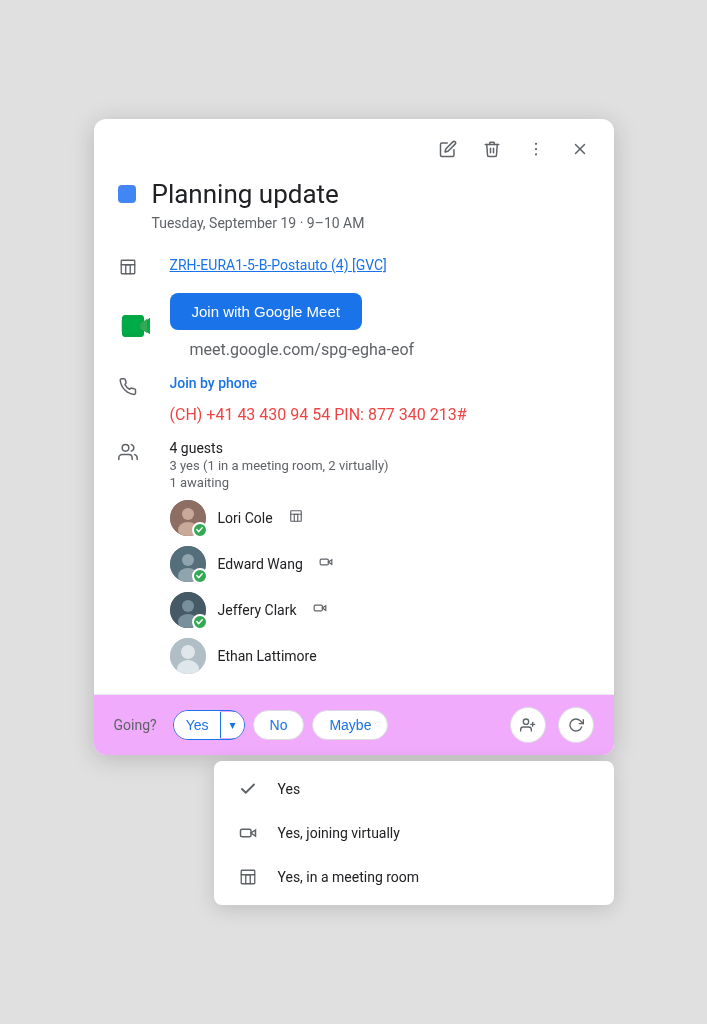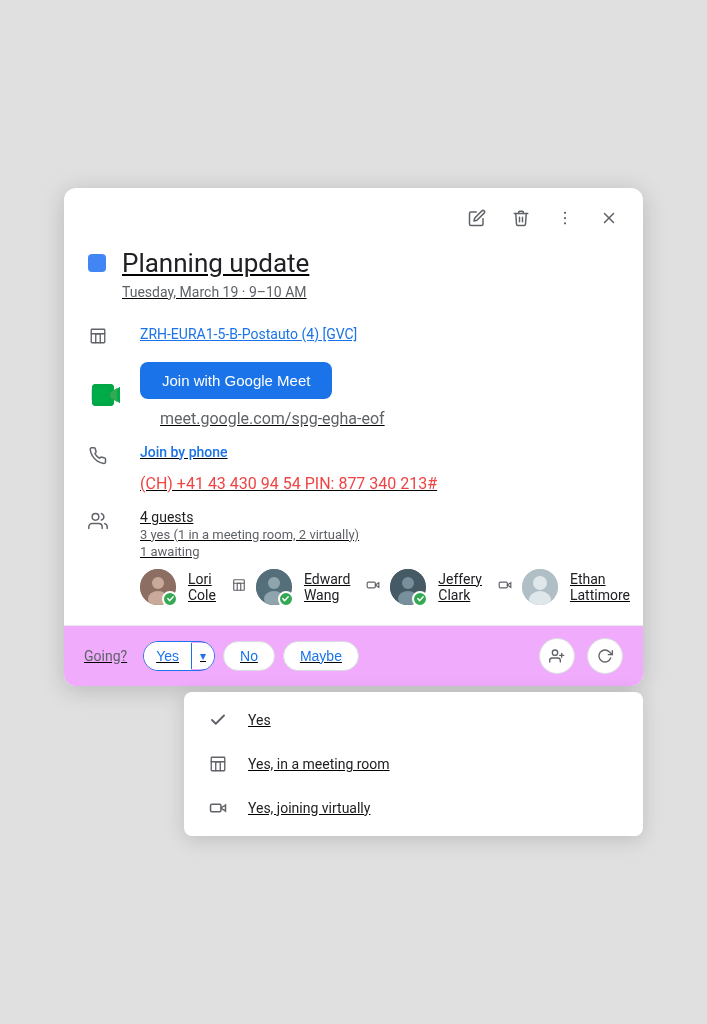--- a/index.html
+++ b/index.html
@@ -5,23 +5,22 @@
     * { box-sizing: border-box; margin: 0; padding: 0; }
     body {
       background: #e0e0e0;
       display: flex;
       justify-content: center;
       align-items: center;
       min-height: 100vh;
       font-family: 'Google Sans', Roboto, Arial, sans-serif;
     }
     .card-wrapper {
-      width: 579px;
+      width: 520px;
       position: relative;
-      text-decoration: underline;
     }
     .main-card {
       background: #fff;
       border-radius: 12px;
       box-shadow: 0 4px 24px rgba(0,0,0,0.18);
       padding: 0 0 0 0;
       overflow: visible;
     }
     .toolbar {
       display: flex;
@@ -155,21 +154,21 @@
     }
     .guests-sub {
       font-size: 13px;
       color: #5f6368;
       margin-bottom: 2px;
     }
 
     .guest-list {
       margin-top: 10px;
       display: flex;
-      flex-direction: row;
+      flex-direction: column;
       gap: 10px;
     }
     .guest-item {
       display: flex;
       align-items: center;
       gap: 12px;
     }
     .avatar-wrapper {
       position: relative;
       width: 36px;
@@ -346,21 +345,21 @@
             <line x1="6" y1="6" x2="18" y2="18"></line>
         </svg>
       </div>
     </div>
 
     <div class="event-header">
       <div class="event-color-dot" style="background:#4285f4;"></div>
       <div>
         <div class="event-title">Planning update</div>
         <div class="event-time">
-          <span>Tuesday, March 19</span>
+          <span>Tuesday, September 19</span>
           <span> · </span>
           <span>9–10 AM</span>
         </div>
       </div>
     </div>
 
     <div class="section">
       <div class="section-icon">
         <svg width="18" height="18" viewBox="0 0 24 24" fill="none" stroke="#5f6368" stroke-width="1.8" stroke-linecap="round" stroke-linejoin="round">
           <rect x="3" y="3" width="18" height="18" rx="1"></rect>
@@ -545,31 +544,31 @@
     <div class="dropdown-item">
       <div class="dropdown-item-icon">
         <svg width="18" height="18" viewBox="0 0 24 24" fill="none" stroke="#5f6368" stroke-width="2.5" stroke-linecap="round" stroke-linejoin="round">
             <polyline points="20 6 9 17 4 12"></polyline>
           </svg>
       </div>
       <span>Yes</span>
     </div>
     <div class="dropdown-item">
       <div class="dropdown-item-icon">
+        <svg width="18" height="18" viewBox="0 0 24 24" fill="none" stroke="#5f6368" stroke-width="2" stroke-linecap="round">
+            <rect x="2" y="7" width="14" height="10" rx="2"></rect>
+            <path d="M22 8l-6 4 6 4V8z"></path>
+          </svg>
+      </div>
+      <span>Yes, joining virtually</span>
+    </div>
+    <div class="dropdown-item">
+      <div class="dropdown-item-icon">
         <svg width="18" height="18" viewBox="0 0 24 24" fill="none" stroke="#5f6368" stroke-width="1.8" stroke-linecap="round" stroke-linejoin="round">
             <rect x="3" y="3" width="18" height="18" rx="1"></rect>
             <path d="M9 21V9h6v12"></path>
             <path d="M3 9h18"></path>
           </svg>
       </div>
       <span>Yes, in a meeting room</span>
     </div>
-    <div class="dropdown-item">
-      <div class="dropdown-item-icon">
-        <svg width="18" height="18" viewBox="0 0 24 24" fill="none" stroke="#5f6368" stroke-width="2" stroke-linecap="round">
-            <rect x="2" y="7" width="14" height="10" rx="2"></rect>
-            <path d="M22 8l-6 4 6 4V8z"></path>
-          </svg>
-      </div>
-      <span>Yes, joining virtually</span>
-    </div>
   </div>
 </div>
 
 </body></html>

